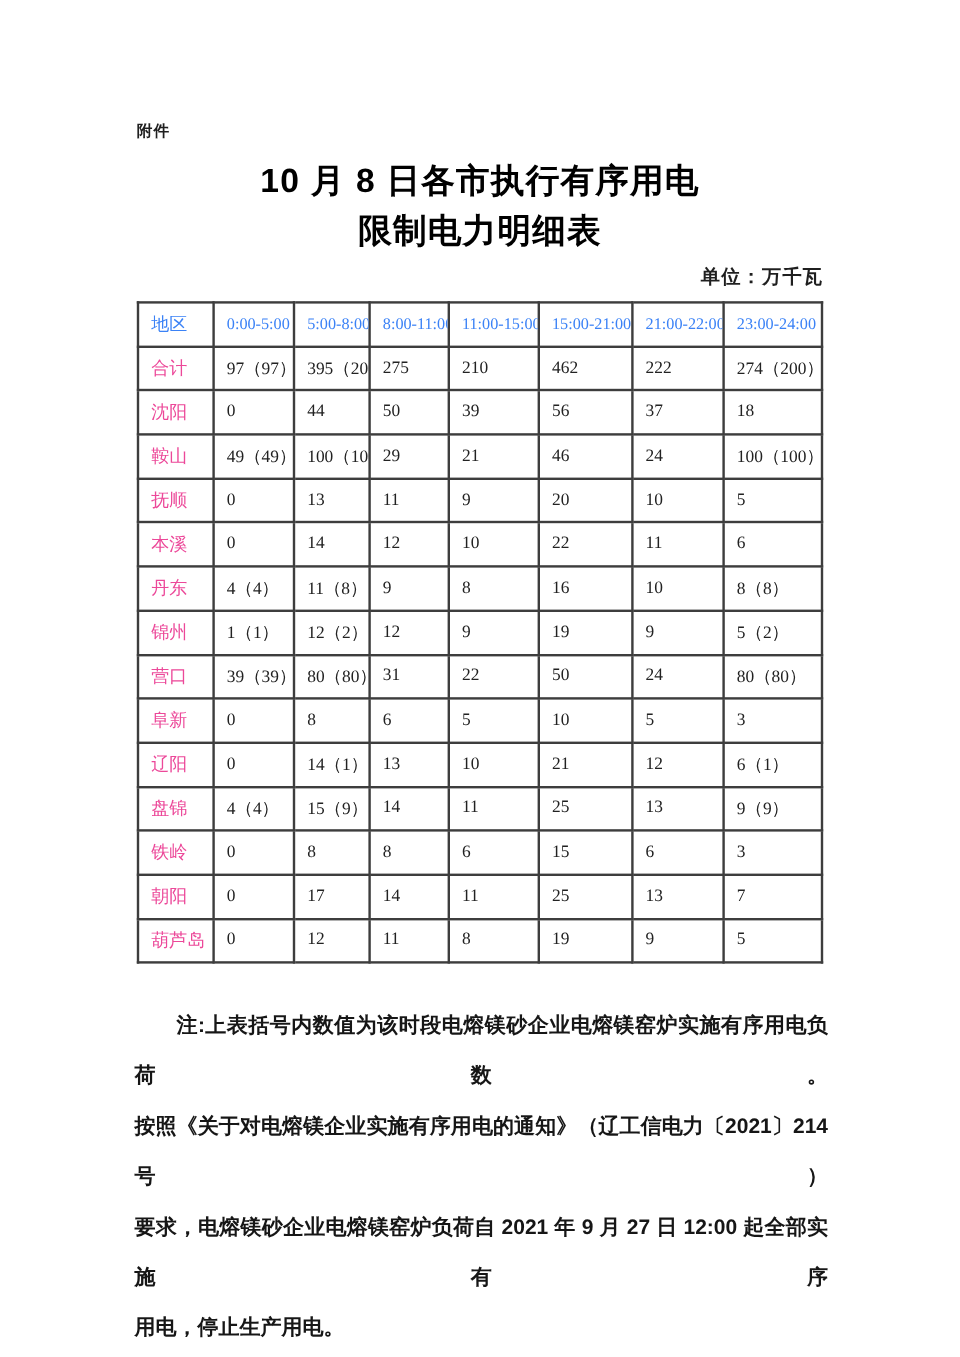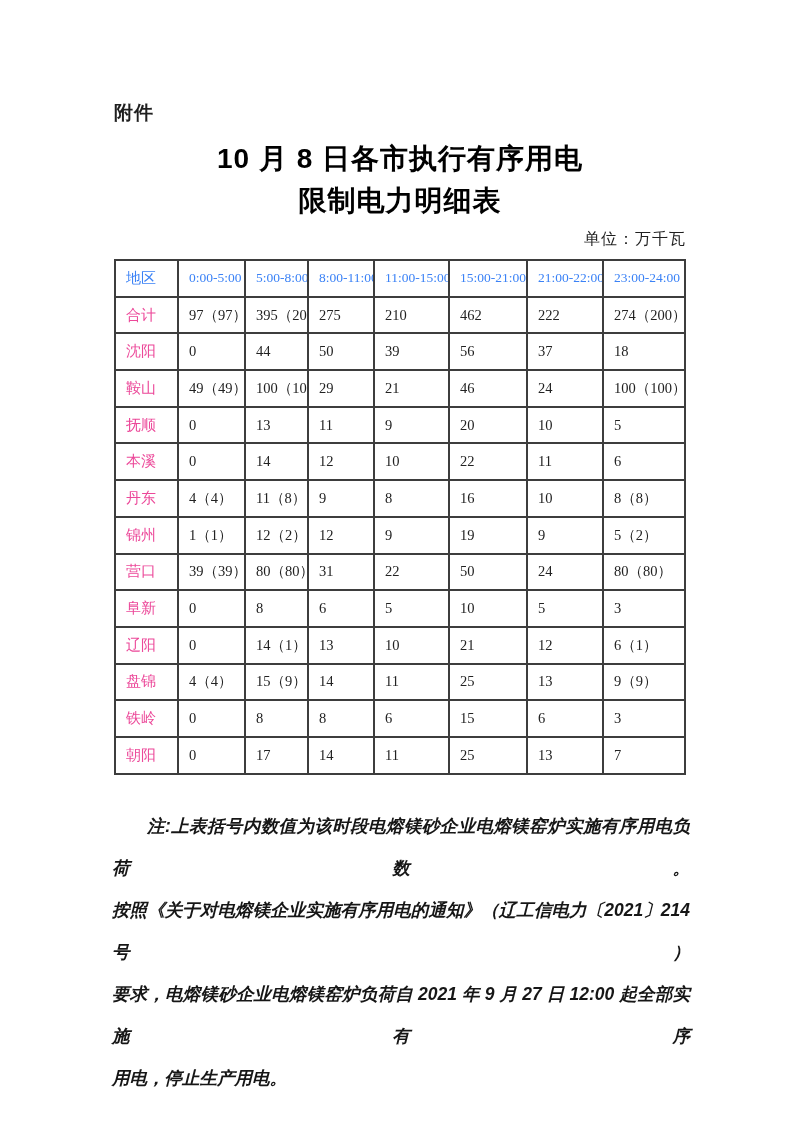--- a/index.html
+++ b/index.html
@@ -12,42 +12,42 @@
     overflow: hidden;
   }
   .page {
     position: relative;
     width: 800px;
     height: 1131px;
     background: #ffffff;
   }
   .attachment {
     margin: 100px 0 0 114px;
-    font-size: 19px;
+    font-size: 13px;
     font-weight: 700;
     font-family: "Liberation Sans", "DejaVu Sans", sans-serif;
     letter-spacing: 1px;
   }
   .title {
     width: 572px;
     margin: 12px 0 0 114px;
     text-align: center;
     font-size: 28px;
     font-weight: 700;
     line-height: 42px;
     letter-spacing: 1px;
     font-family: "Liberation Sans", "DejaVu Sans", sans-serif;
     color: #000000;
   }
   .unit {
     width: 572px;
     margin: 7px 0 0 114px;
     text-align: right;
     font-size: 16px;
-    font-weight: 400;
+    font-weight: 700;
     font-family: "Liberation Sans", "DejaVu Sans", sans-serif;
     letter-spacing: 1px;
   }
   table.power {
     margin: 9px 0 0 114px;
     width: 572px;
     border-collapse: collapse;
     table-layout: fixed;
   }
   table.power th, table.power td {
@@ -77,21 +77,21 @@
   }
   .note {
     width: 578px;
     margin: 30px 0 0 112px;
     font-size: 17.5px;
     line-height: 42px;
     color: #161616;
     font-family: "Liberation Sans", "DejaVu Sans", sans-serif;
     font-weight: 600;
   }
-  .note-line { white-space: nowrap; font-style: italic; }
+  .note-line { white-space: nowrap; }
   .note-line.fill {
     white-space: normal;
     text-align: justify;
     text-align-last: justify;
   }
   .note-line.indent { text-indent: 2em; }
 </style>
 </head>
 <body>
 
@@ -253,20 +253,30 @@
         <tr>
           <td class="region">朝阳</td>
           <td class="value">0</td>
           <td class="value">17</td>
           <td class="value">14</td>
           <td class="value">11</td>
           <td class="value">25</td>
           <td class="value">13</td>
           <td class="value">7</td>
         </tr>
+        <tr>
+          <td class="region">葫芦岛</td>
+          <td class="value">0</td>
+          <td class="value">12</td>
+          <td class="value">11</td>
+          <td class="value">8</td>
+          <td class="value">19</td>
+          <td class="value">9</td>
+          <td class="value">5</td>
+        </tr>
       </tbody>
   </table>
 
   <div class="note">
     <div class="note-line indent fill">注:上表括号内数值为该时段电熔镁砂企业电熔镁窑炉实施有序用电负荷数。</div>
     <div class="note-line fill">按照《关于对电熔镁企业实施有序用电的通知》（辽工信电力〔2021〕214 号）</div>
     <div class="note-line fill">要求，电熔镁砂企业电熔镁窑炉负荷自 2021 年 9 月 27 日 12:00 起全部实施有序</div>
     <div class="note-line">用电，停止生产用电。</div>
   </div>
 

